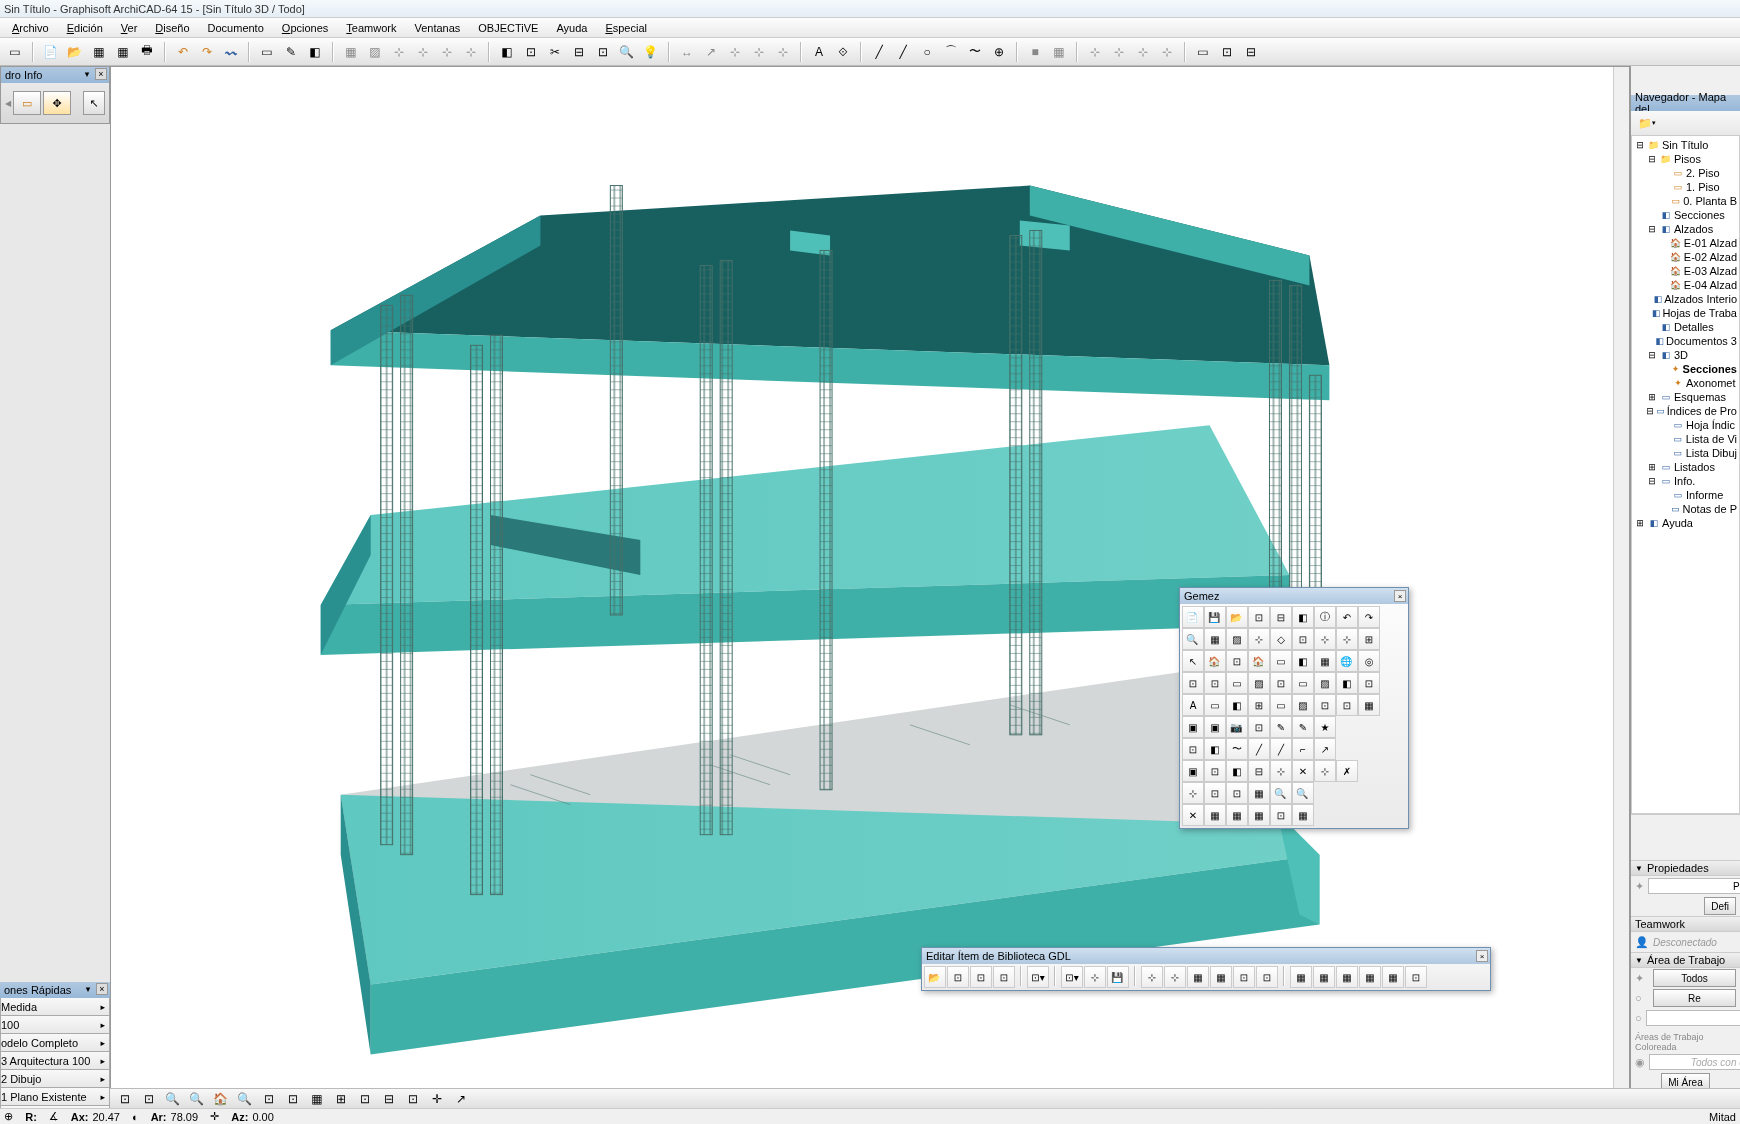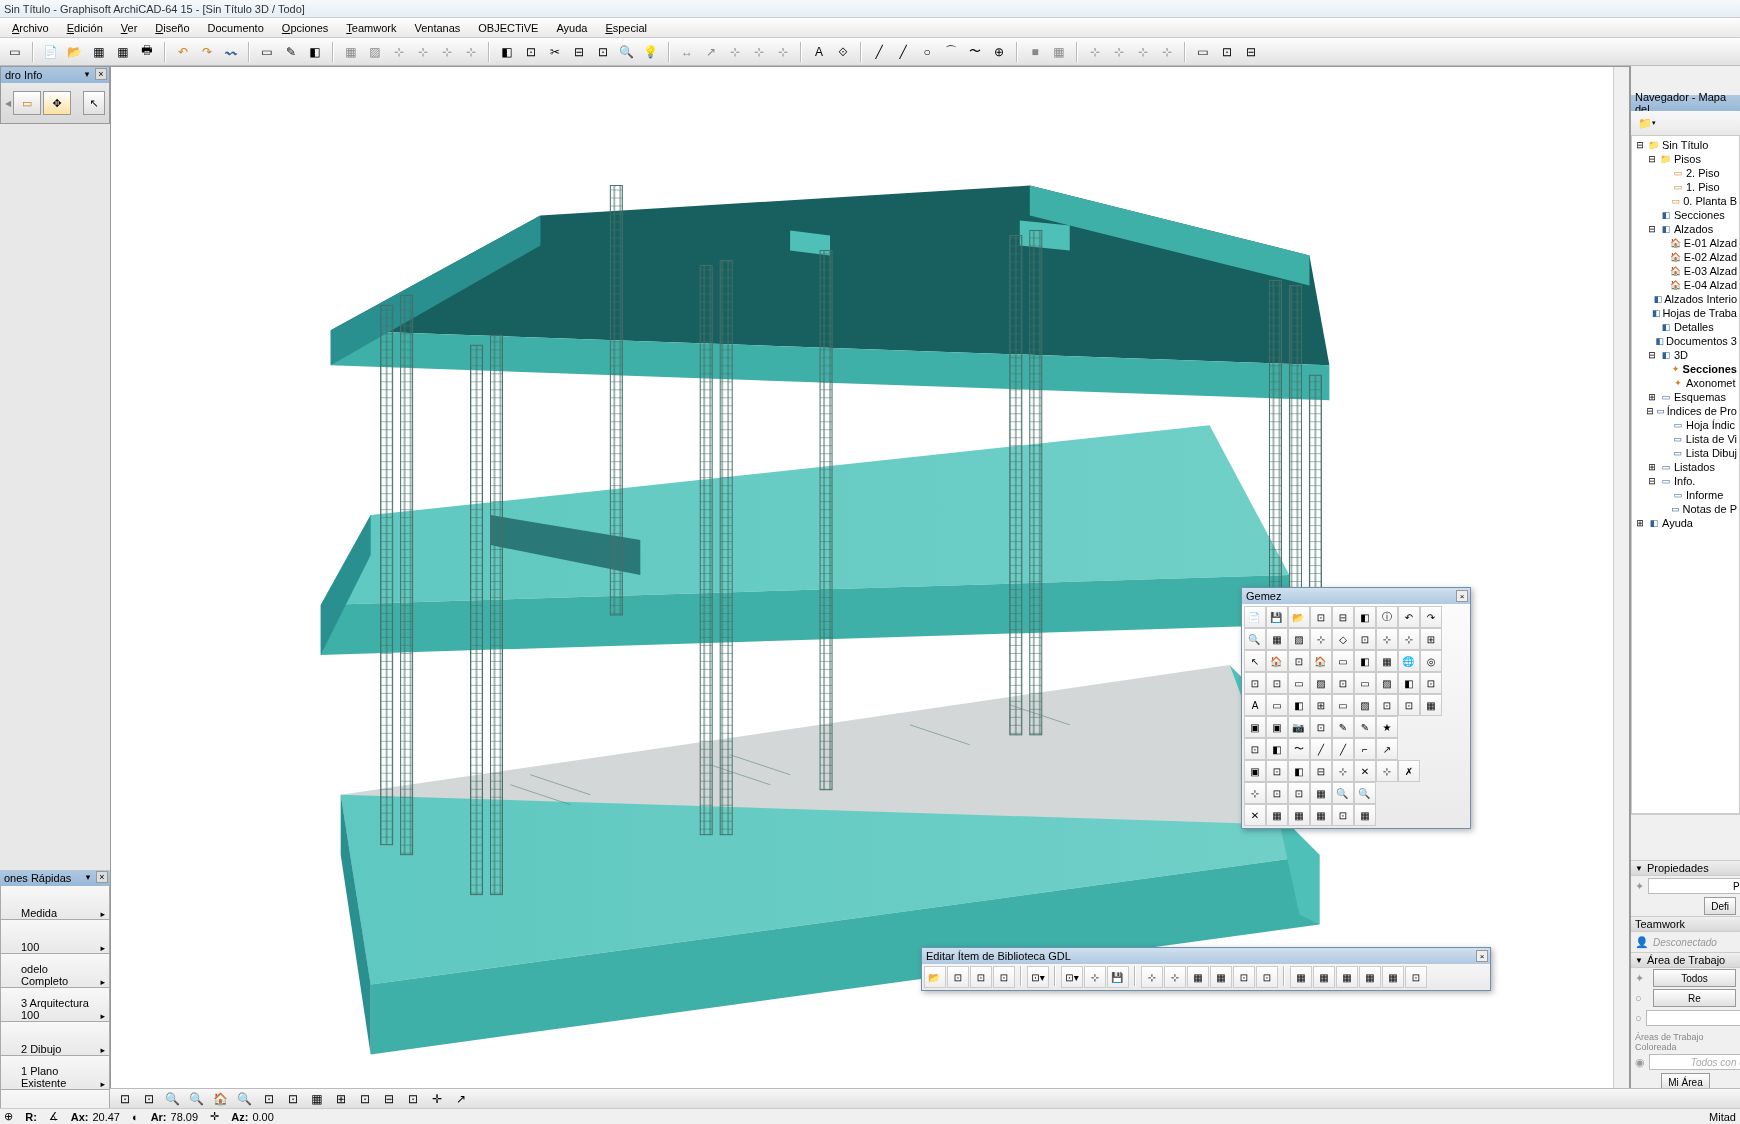--- a/index.html
+++ b/index.html
@@ -19,21 +19,21 @@
 
 .left-strip { width: 110px; display: flex; flex-direction: column; }
 .info-panel { background: linear-gradient(#f0f0f0, #d8d8d8); border: 1px solid #999; }
 .panel-header { background: linear-gradient(#b0c8e0, #98b8d8); height: 16px; display: flex; align-items: center; padding: 0 4px; font-size: 10px; position: relative; }
 .panel-close { position: absolute; right: 2px; top: 1px; width: 12px; height: 12px; font-size: 9px; display:flex; align-items:center; justify-content:center; background:#ddd; border:1px solid #999; }
 .panel-arrow { position: absolute; right: 16px; top: 1px; width: 12px; height: 12px; font-size:9px; display:flex; align-items:center; justify-content:center;}
 .info-body { padding: 4px; display:flex; gap:2px; height:40px; align-items:center;}
 .info-btn { width:28px; height:24px; border:1px solid #999; background:linear-gradient(#fff,#e0e0e0); display:flex; align-items:center; justify-content:center;}
 
 .quick-opts { position: absolute; bottom: 0; left: 0; width: 110px; }
-.quick-row { background: linear-gradient(#f8f8f8,#e8e8e8); border: 1px solid #aaa; border-top: none; height: 34px; display:flex; align-items:flex-end; padding: 0 20px; font-size:10px; position:relative;}
+.quick-row { background: linear-gradient(#f8f8f8,#e8e8e8); border: 1px solid #aaa; border-top: none; height: 18px; display:flex; align-items:center; padding: 0 0; font-size:10px; position:relative;}
 .quick-arr { position:absolute; right:4px; font-size:9px;}
 
 .viewport { flex: 1; background: #fff; border: 1px solid #999; position: relative; overflow:hidden; }
 .viewport svg { width:100%; height:100%; }
 .scrollbar-v { position:absolute; right:0; top:0; bottom:16px; width:16px; background:#f0f0f0; border-left:1px solid #ccc;}
 .scrollbar-h { position:absolute; bottom:0; left:0; right:16px; height:16px; background:#f0f0f0; border-top:1px solid #ccc;}
 
 .float-palette { position: absolute; background: linear-gradient(#fdfdfd,#eaeaea); border:1px solid #7090b0; box-shadow: 2px 2px 6px rgba(0,0,0,.3); }
 .fp-title { background: linear-gradient(#d0e0f0,#b0c8e0); height:16px; font-size:10px; padding:0 4px; display:flex; align-items:center; position:relative;}
 .fp-close { position:absolute; right:2px; width:12px; height:12px; font-size:8px; background:#eee; border:1px solid #999; display:flex;align-items:center;justify-content:center;}
@@ -369,21 +369,21 @@
         <line x1="600" y1="680" x2="660" y2="700"></line>
         <line x1="620" y1="670" x2="680" y2="690"></line>
         <line x1="800" y1="640" x2="860" y2="660"></line>
         <line x1="900" y1="620" x2="960" y2="640"></line>
       </g>
     </svg>
     <div class="scrollbar-v"></div>
     <div class="scrollbar-h"></div>
 
     
-    <div class="float-palette" style="left:1130px; top:520px; width:230px;">
+    <div class="float-palette" style="left:1068px; top:520px; width:230px;">
       <div class="fp-title">
         <span>Gemez</span>
         <span class="fp-close">×</span>
       </div>
       <div class="fp-grid" id="gemezGrid">
           <div class="fp-cell">📄</div>
           <div class="fp-cell">💾</div>
           <div class="fp-cell">📂</div>
           <div class="fp-cell">⊡</div>
           <div class="fp-cell">⊟</div>

